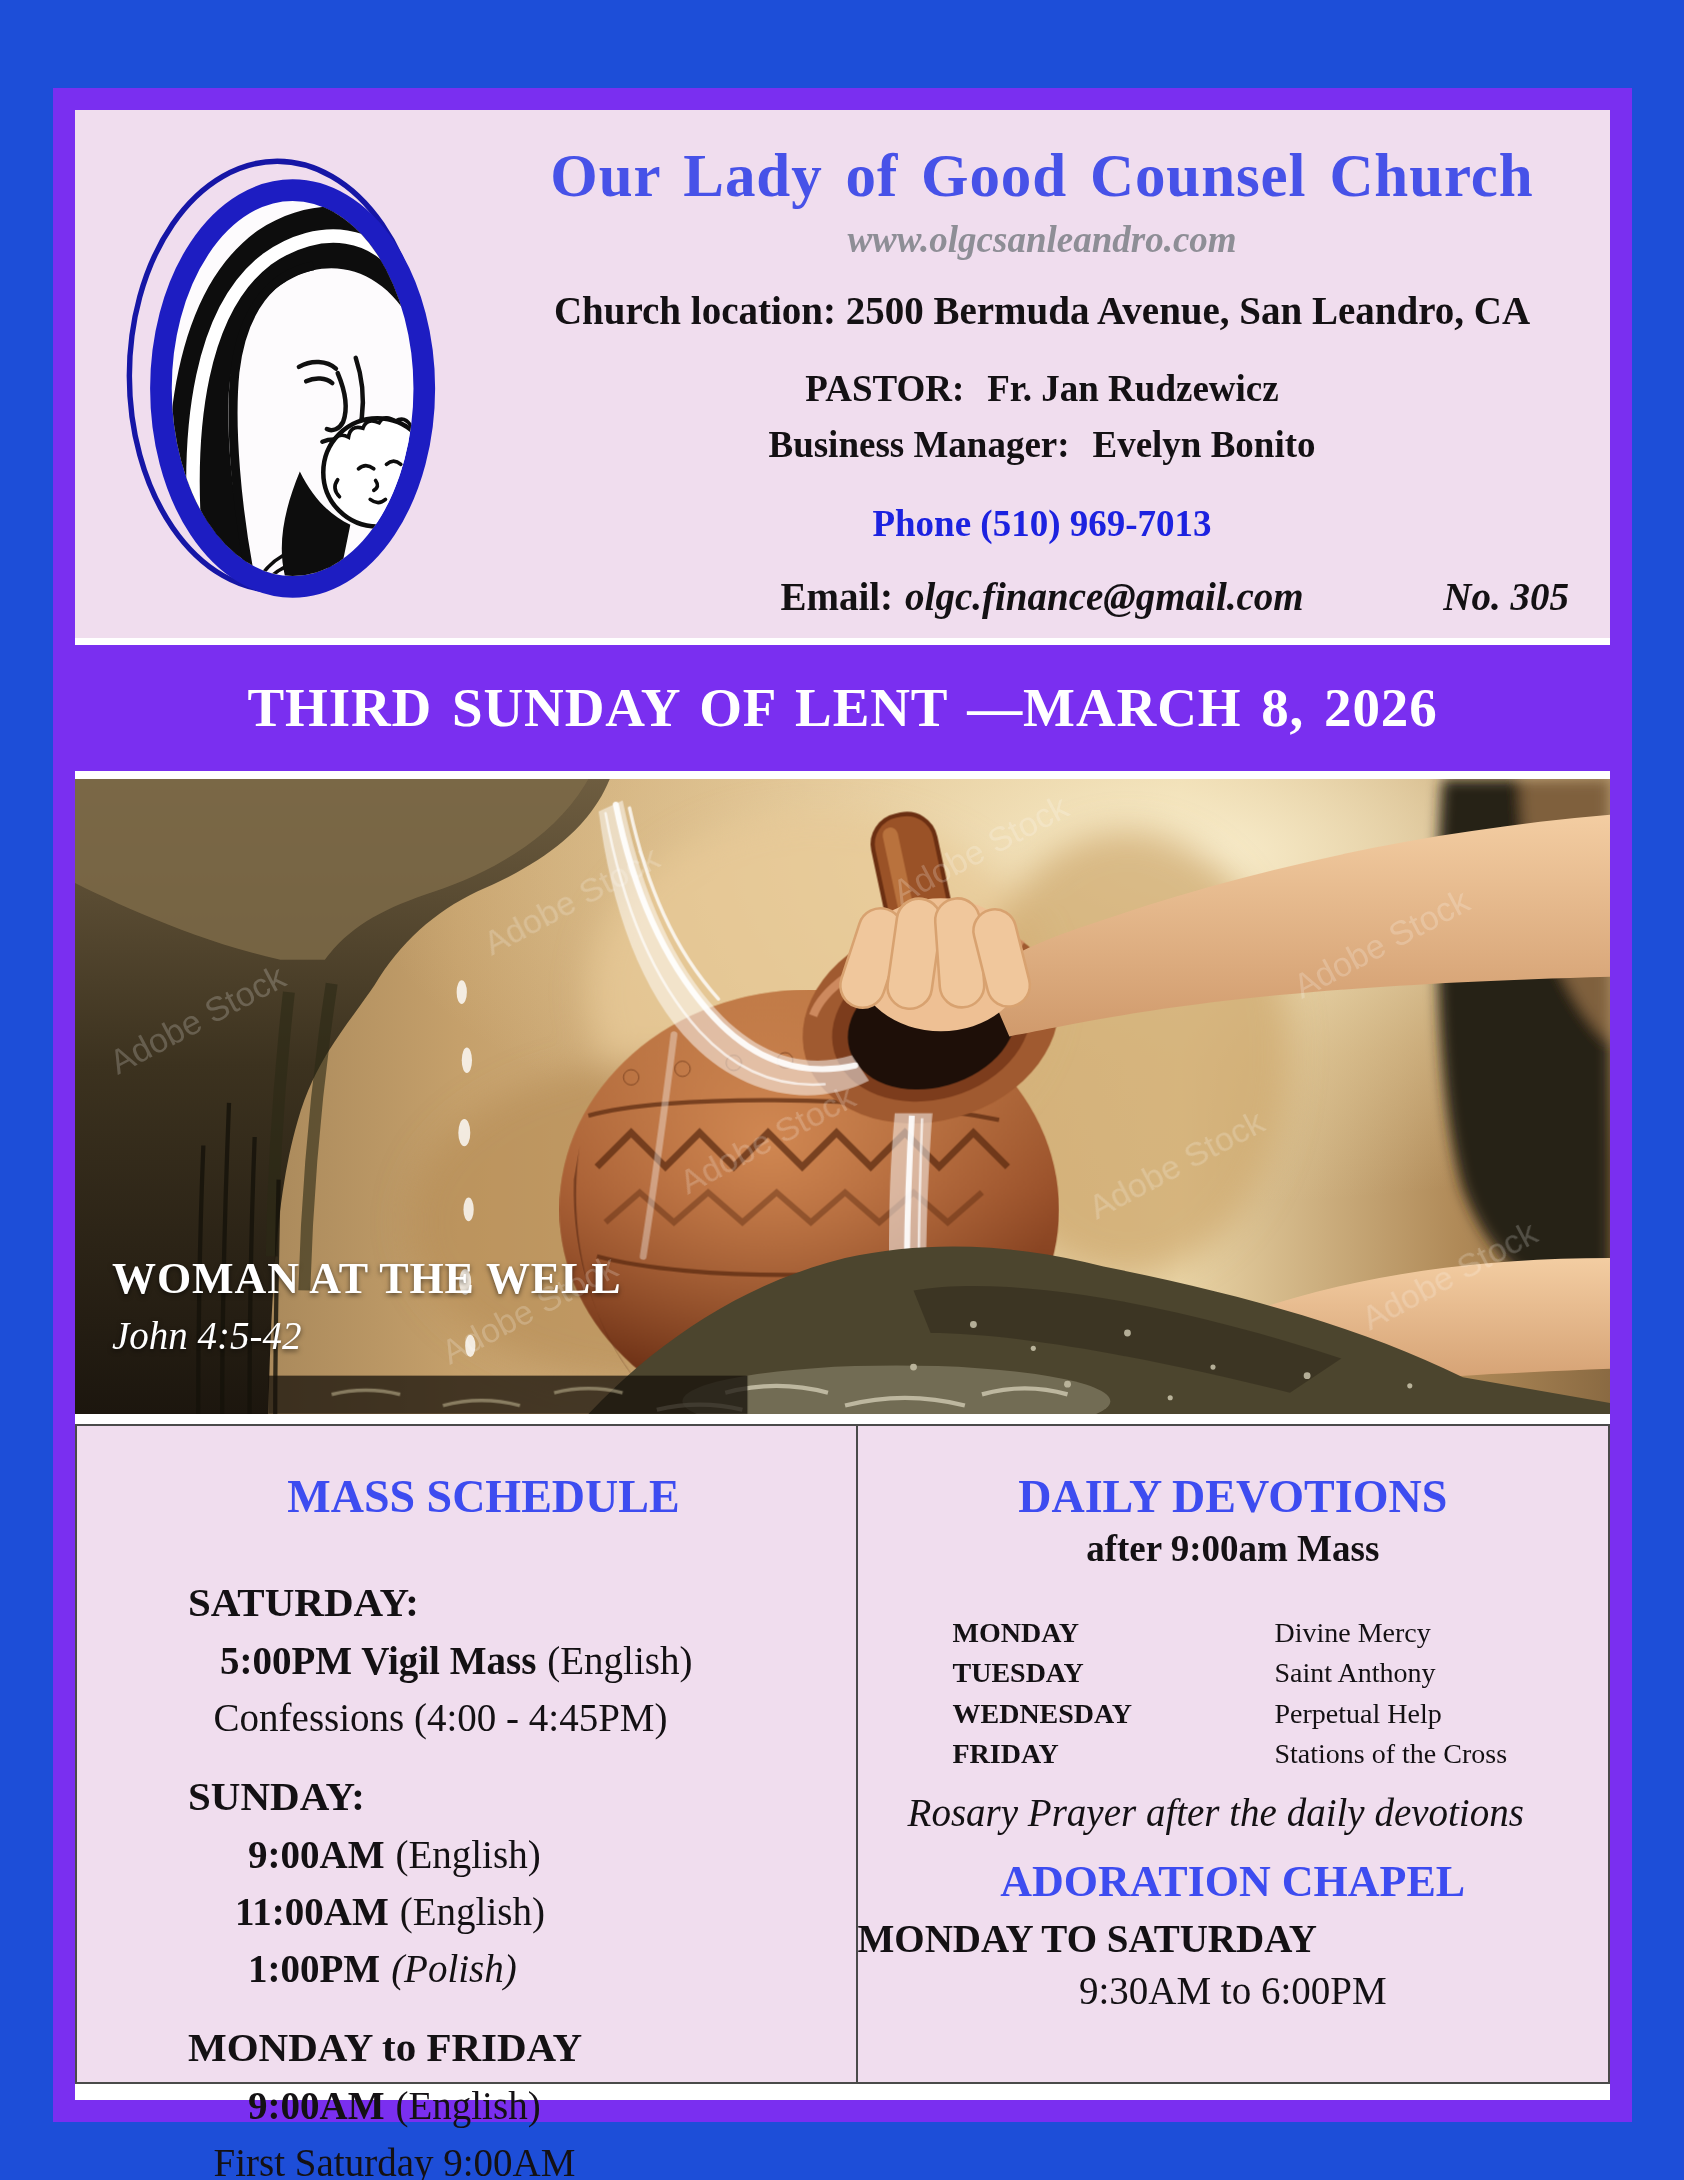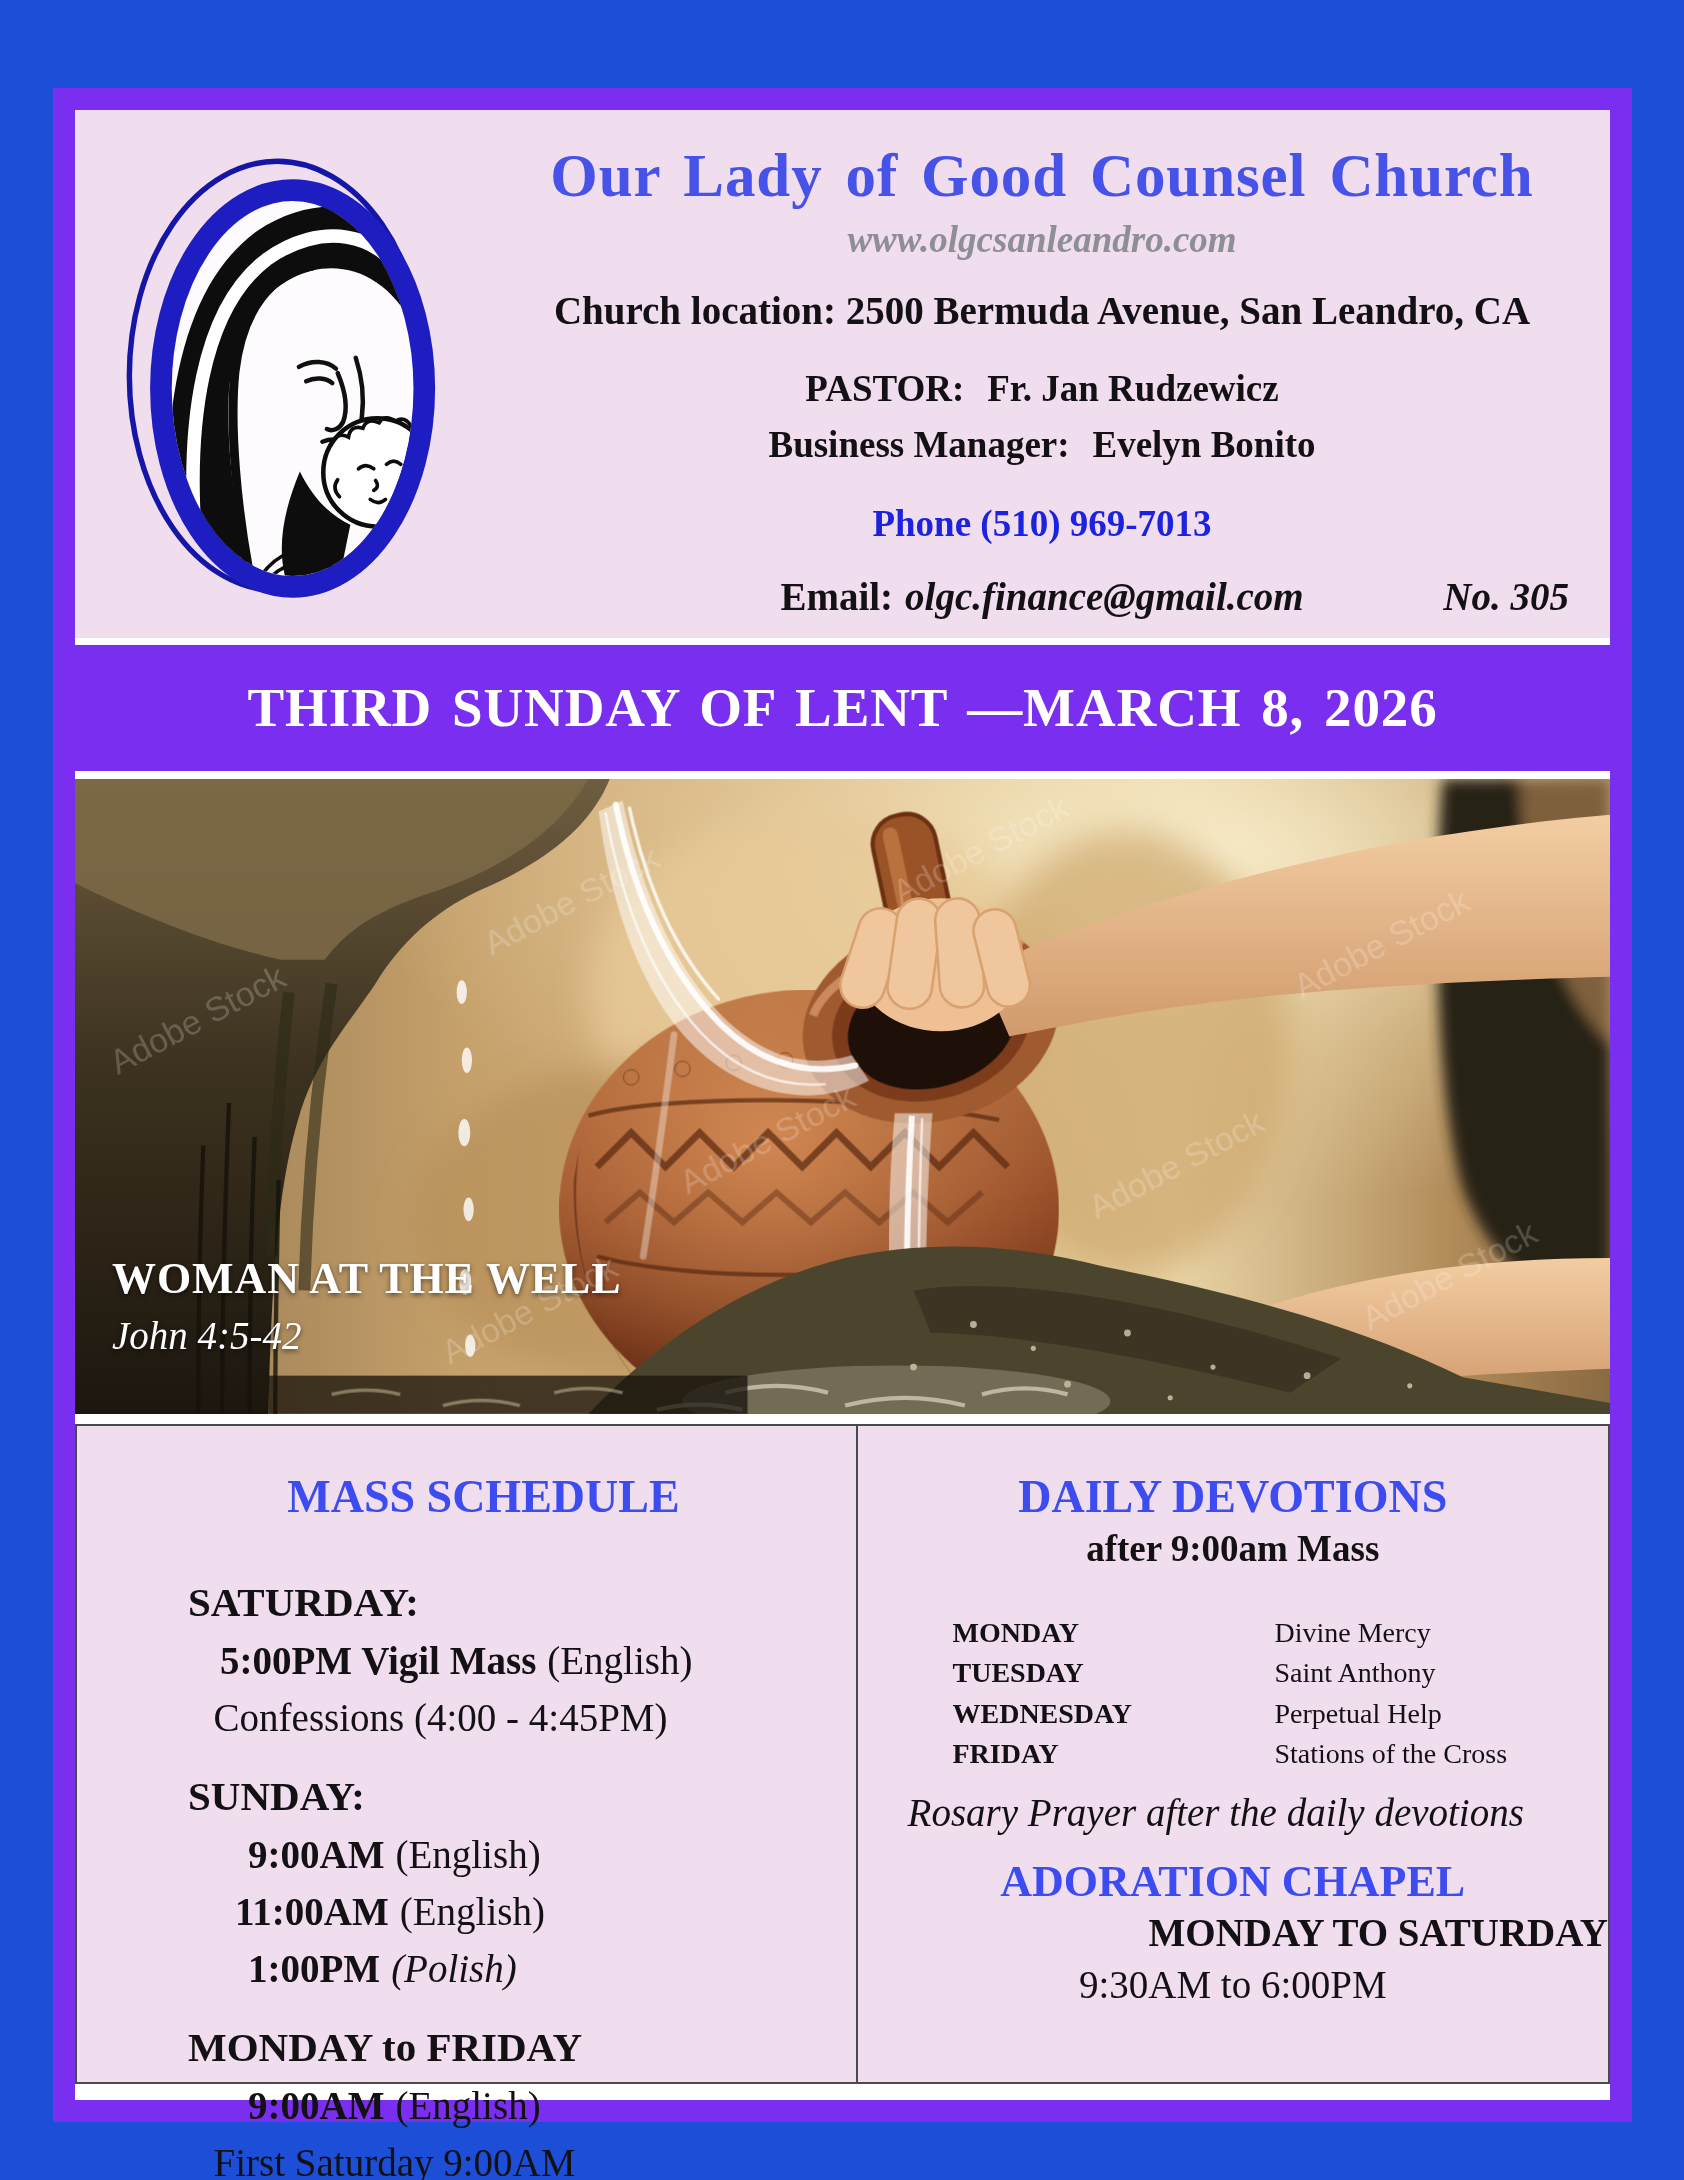--- a/index.html
+++ b/index.html
@@ -56,21 +56,21 @@
   .ind1{padding-left:32px;} .ind2{padding-left:25.6px;margin-top:12px;} .ind3{padding-left:60px;} .ind4{padding-left:47px;}
   .b{font-weight:bold;}
   .lang{margin-left:11px;}
   .it{font-style:italic;}
   .dev-rows{margin-top:48px;padding-left:95px;}
   .drow{font-size:28px;margin-top:11px;line-height:1.05;}
   .drow .day{display:inline-block;width:322px;font-weight:bold;}
   .drow.t-indent .dev{padding-left:8.5px;}
   .rosary{font-size:39px;font-style:italic;margin-top:22px;text-align:center;padding-right:34px;}
   .ador-heading{font-size:44px;font-weight:bold;color:var(--heading_blue);text-align:center;margin-top:20.4px;}
-  .ador-days{font-size:39px;font-weight:bold;text-align:right;margin-top:3px;}
+  .ador-days{font-size:39px;font-weight:bold;text-align:left;margin-top:9px;}
   .ador-hours{font-size:39px;text-align:center;margin-top:6.8px;}
 </style>
 </head>
 <body>
 
 <div class="page">
   <div class="frame">
 
     <div class="header">
       <div class="logo">

